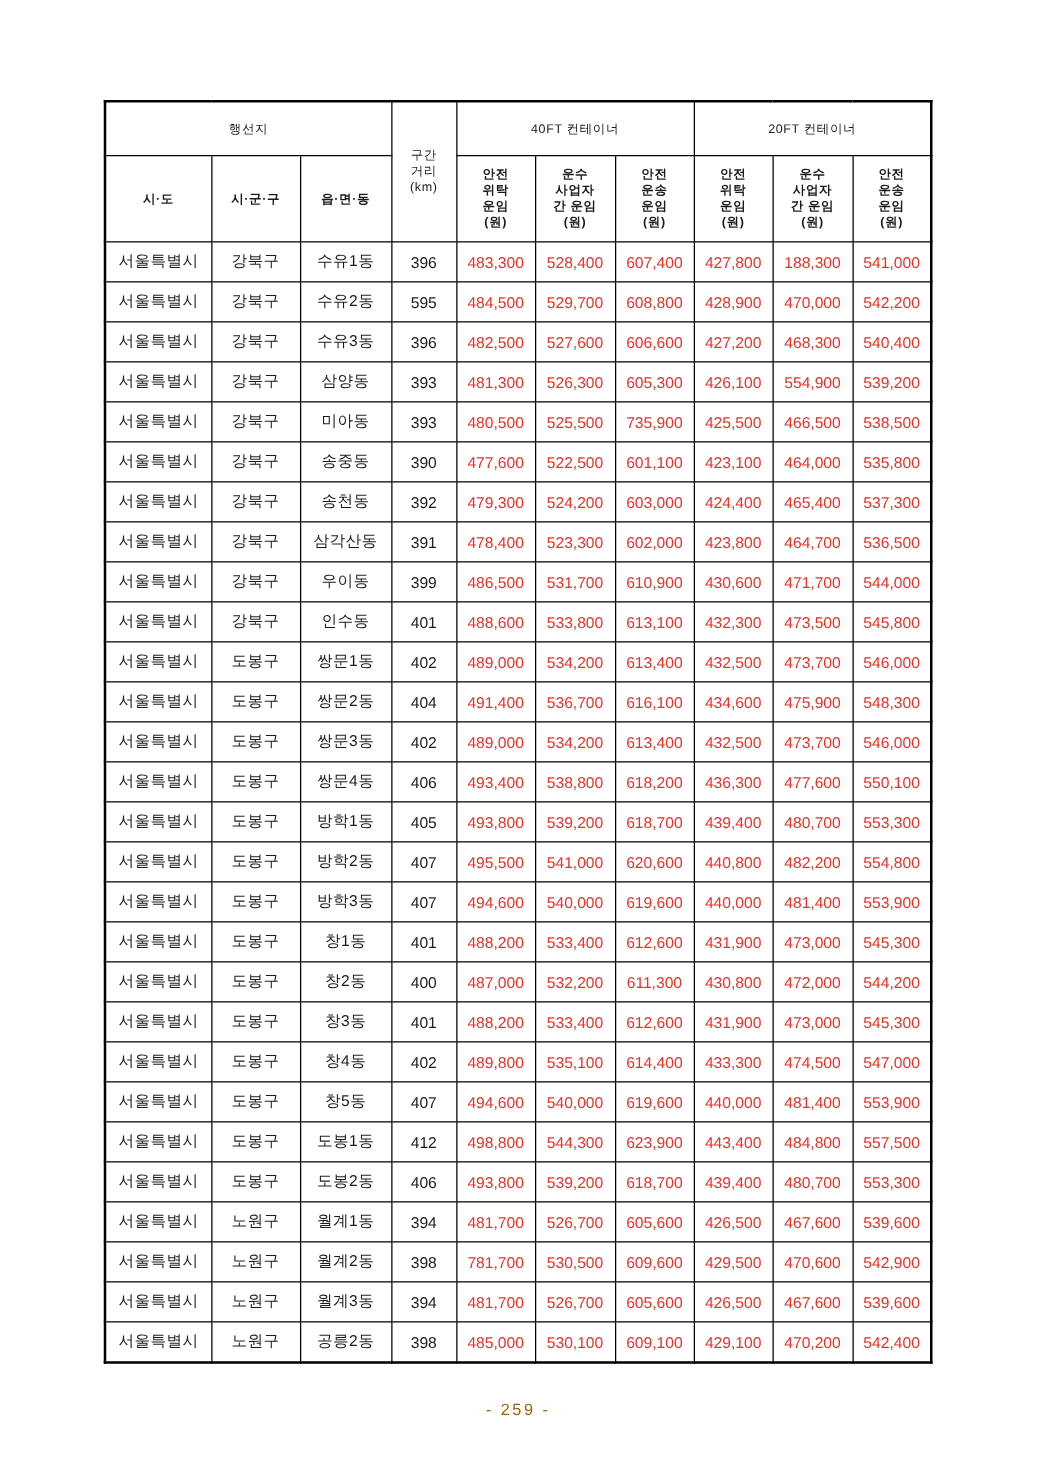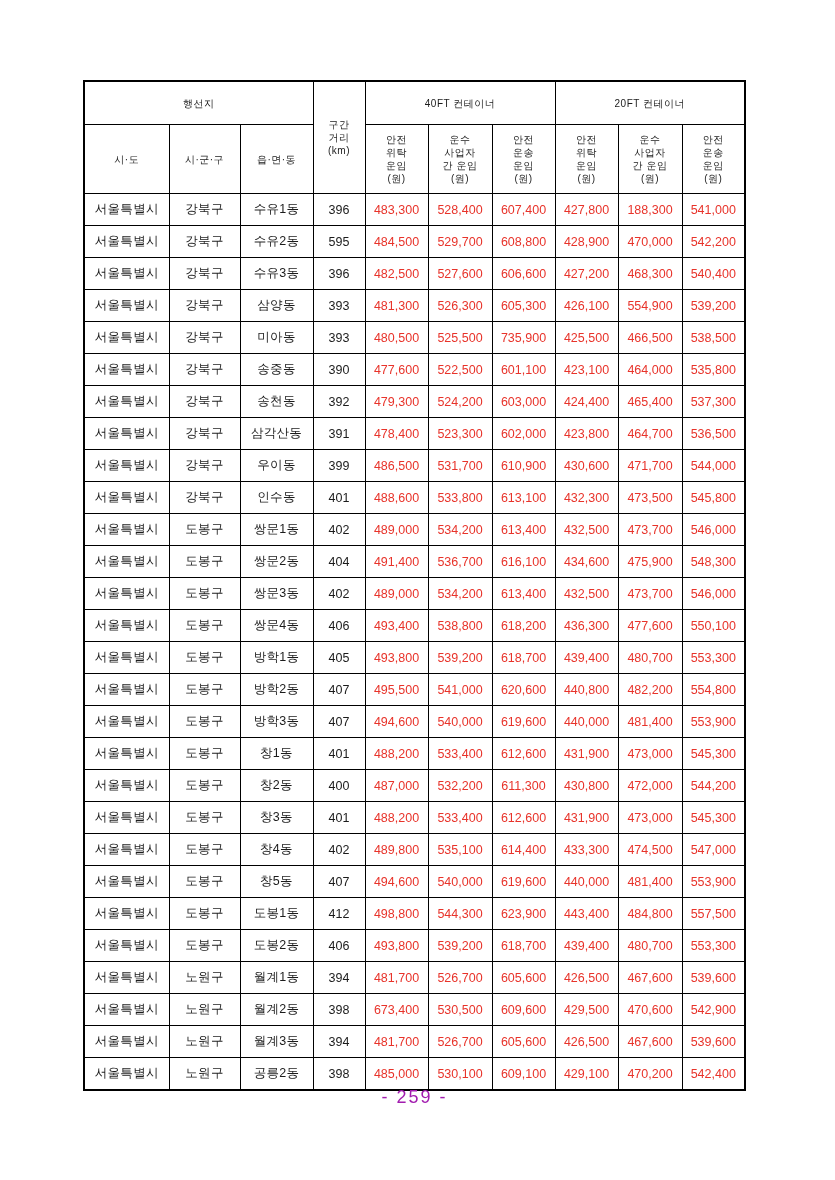--- a/index.html
+++ b/index.html
@@ -16,28 +16,28 @@
     border:2px solid var(--line);
   }
   .tariff th, .tariff td {
     border:1px solid var(--line);
     font-weight:normal; text-align:center; vertical-align:middle;
     padding:0; overflow:hidden;
   }
   .tariff thead th { font-size:10px; line-height:1.3; letter-spacing:0.5px; }
   .th-multi { white-space:pre-line; }
   .h-row1 th { height:42px; }
-  .h-row2 th { height:68px; }
+  .h-row2 th { height:68px;font-weight:bold; }
   .tariff tbody td { height:31px; font-size:12.5px; letter-spacing:0.3px; }
   .tariff tbody td.fare { color:var(--fare-red); letter-spacing:0; }
   .tariff tbody td.dist { letter-spacing:0;margin-left:43px; }
 
   .page-number {
-    position:absolute; left:83px; width:663px; top:1087px;
-    text-align:center; font-size:18px; letter-spacing:2px; color:#a21caf;
+    position:absolute; left:83px; width:663px; top:1120px;
+    text-align:center; font-size:13px; letter-spacing:2px; color:#a16207;
   }
 </style>
 </head>
 <body>
 
 <div class="sheet">
 
   <table class="tariff">
     <colgroup>
       <col style="width:85px">
@@ -414,21 +414,21 @@
       <td class="fare">426,500</td>
       <td class="fare">467,600</td>
       <td class="fare">539,600</td>
     </tr>
 
     <tr>
       <td>서울특별시</td>
       <td>노원구</td>
       <td>월계2동</td>
       <td class="dist">398</td>
-      <td class="fare">673,400</td>
+      <td class="fare">781,700</td>
       <td class="fare">530,500</td>
       <td class="fare">609,600</td>
       <td class="fare">429,500</td>
       <td class="fare">470,600</td>
       <td class="fare">542,900</td>
     </tr>
 
     <tr>
       <td>서울특별시</td>
       <td>노원구</td>

